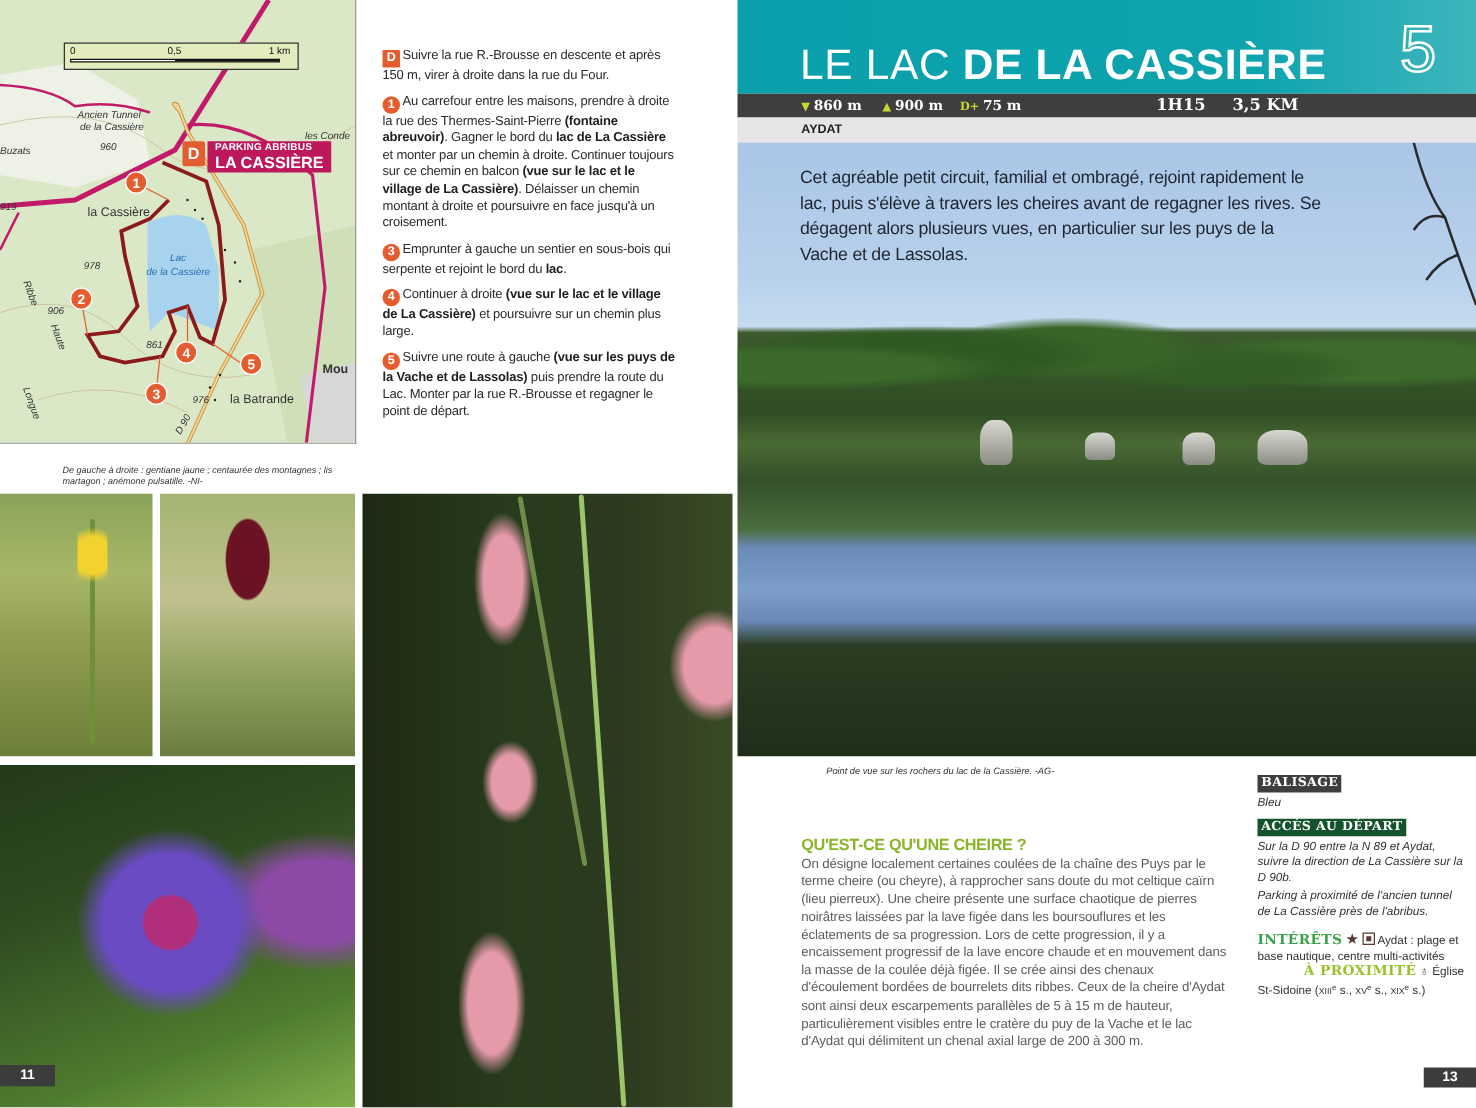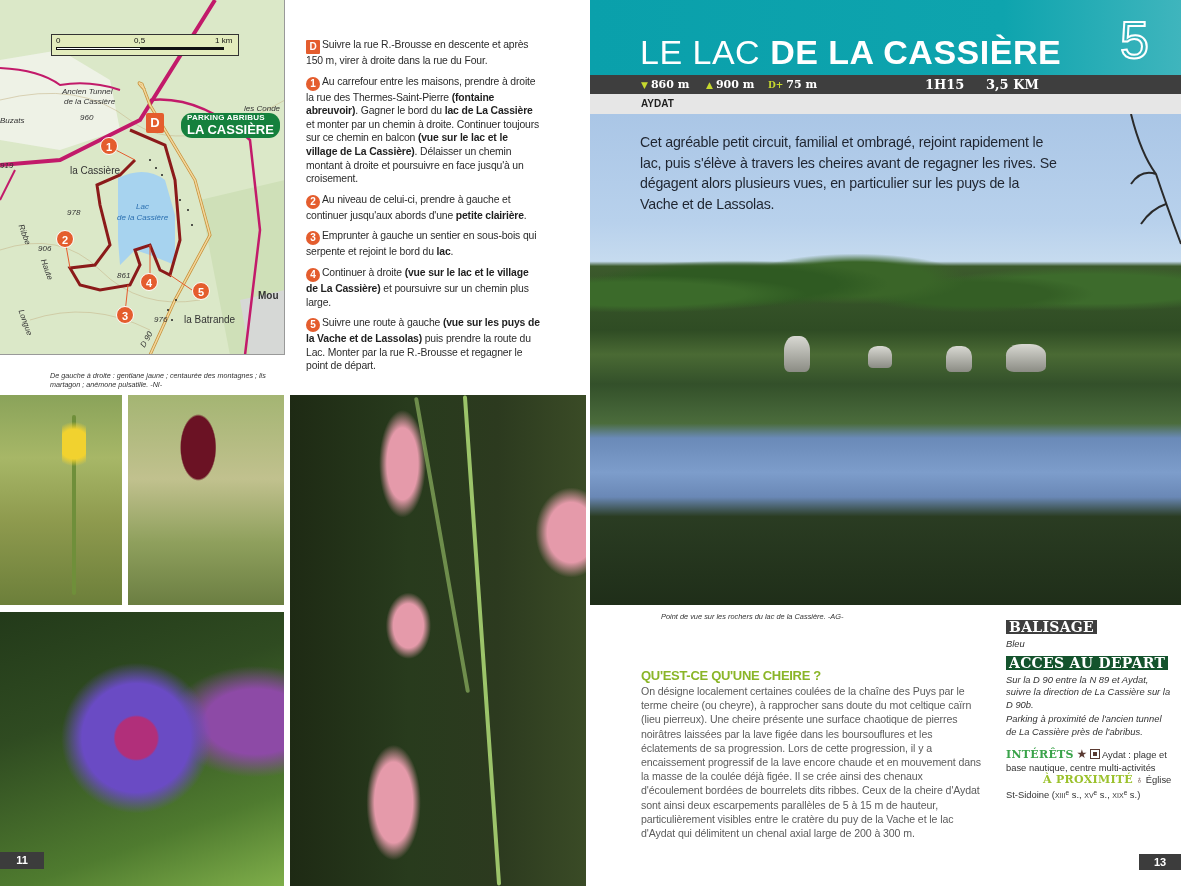--- a/index.html
+++ b/index.html
@@ -8,21 +8,21 @@
 
   
   .page-left { position: absolute; left: 0; top: 0; width: 590px; height: 886px; background: #fff; }
 
   .map { position: absolute; left: 0; top: 0; width: 285px; height: 355px; background: #dfe9cf; overflow: hidden; border-right: 1px solid #999; border-bottom: 1px solid #999; }
   .map svg { position: absolute; left: 0; top: 0; }
   .scale-bar { position: absolute; left: 51px; top: 34px; width: 188px; height: 22px; background: #e3ecbd; border: 1px solid #333; }
   .scale-bar .lbl { position: absolute; top: 1px; font-size: 8px; color: #111; }
   .scale-bar .bar { position: absolute; left: 4px; right: 14px; bottom: 5px; height: 3px; background: linear-gradient(90deg, #fff 0 50%, #111 50% 100%); border: 1px solid #111; }
 
-  .parking-label { position: absolute; left: 181px; top: 113px; background: #15803d; color: #fff; padding: 1px 6px 2px 6px; line-height: 1; border-radius: 11px; }
+  .parking-label { position: absolute; left: 166px; top: 113px; background: #be185d; color: #fff; padding: 1px 6px 2px 6px; line-height: 1; }
   .parking-label .small { font-size: 8px; font-weight: bold; letter-spacing: 0.2px; display: block; }
   .parking-label .big { font-size: 13px; font-weight: bold; display: block; margin-top: 1px; }
   .start-d { position: absolute; left: 146px; top: 113px; width: 18px; height: 20px; background: #e45d2e; color: #fff; font-weight: bold; font-size: 13px; text-align: center; line-height: 20px; border-radius: 2px; }
   .map-marker { position: absolute; width: 18px; height: 18px; border-radius: 50%; background: #e45d2e; color: #fff; font-weight: bold; font-size: 11px; text-align: center; line-height: 18px; border: 1px solid #fff; }
   .map-text { position: absolute; font-size: 8px; color: #333; font-style: italic; white-space: nowrap; }
   .map-text.big { font-size: 10px; font-style: normal; }
 
   .steps { position: absolute; left: 306px; top: 38px; width: 234px; font-size: 10.4px; line-height: 13.6px; color: #2b2b2b; letter-spacing: -0.15px; }
   .step { margin-bottom: 7px; }
   .step b { font-weight: bold; color: #1f1f1f; }
@@ -68,21 +68,21 @@
   .rock { position: absolute; background: linear-gradient(180deg, #d8d8d2, #8b8c84); border-radius: 40% 40% 20% 20%; }
   .intro-text { position: absolute; left: 50px; top: 18px; width: 420px; font-size: 14.2px; line-height: 20.5px; color: #1f2530; letter-spacing: -0.2px; }
   .branch { position: absolute; right: 0; top: 0; width: 70px; height: 140px; }
 
   .photo-caption-right { position: absolute; left: 51px; top: 612px; font-size: 7.4px; font-style: italic; color: #333; padding-left: 20px; }
 
   .cheire-title { position: absolute; left: 51px; top: 668px; font-size: 13px; font-weight: bold; color: #8ab528; letter-spacing: -0.3px; }
   .cheire-body { position: absolute; left: 51px; top: 684px; width: 345px; font-size: 10.6px; line-height: 14.2px; color: #5c5c5c; letter-spacing: -0.1px; }
 
   .sidebar { position: absolute; left: 416px; top: 620px; width: 168px; font-size: 9.4px; line-height: 12.5px; color: #333; }
-  .sb-label { display: inline-block; color: #fff; font-family: "DejaVu Serif", serif; font-weight: bold; font-size: 14px; line-height: 14px; padding: 0 3px; letter-spacing: 0.3px; }
+  .sb-label { display: inline-block; color: #fff; font-family: "DejaVu Serif", serif; font-weight: bold; font-size: 10px; line-height: 14px; padding: 0 3px; letter-spacing: 0.3px; }
   .sb-label.dark { background: #3e3e3e; }
   .sb-label.orange { background: #14532d; }
   .sb-text { font-style: italic; margin-top: 2px; }
   .sb-gap { height: 6px; }
   .sb-inline-label { font-family: "DejaVu Serif", serif; font-weight: bold; font-size: 11px; letter-spacing: 0.3px; }
   .sb-inline-label.green { color: #3aa34a; }
   .sb-inline-label.lime { color: #9bc12c; margin-left: 37px; }
   .star { color: #5a3a32; font-size: 12px; }
   .sq-icon { display: inline-block; width: 10px; height: 10px; border: 1px solid #5a3a32; background: #fff; position: relative; vertical-align: -1px; }
   .sq-icon::after { content: ""; position: absolute; left: 2px; top: 2px; width: 4px; height: 4px; background: #5a3a32; }
@@ -180,23 +180,20 @@
   </div>
 
   <div class="steps">
     <div class="step">
       <span class="step-badge square">D</span><span>Suivre la rue R.-Brousse en descente et après 150 m, virer à droite dans la rue du Four.</span>
     </div>
     <div class="step">
       <span class="step-badge">1</span><span>Au carrefour entre les maisons, prendre à droite la rue des Thermes-Saint-Pierre </span><b>(fontaine abreuvoir)</b><span>. Gagner le bord du </span><b>lac de La Cassière</b><span> et monter par un chemin à droite. Continuer toujours sur ce chemin en balcon </span><b>(vue sur le lac et le village de La Cassière)</b><span>. Délaisser un chemin montant à droite et poursuivre en face jusqu'à un croisement.</span>
     </div>
     <div class="step">
-      <span class="step-badge">2</span><span>Au niveau de celui-ci, prendre à gauche et continuer jusqu'aux abords d'une </span><b>petite clairière</b><span>.</span>
-    </div>
-    <div class="step">
       <span class="step-badge">3</span><span>Emprunter à gauche un sentier en sous-bois qui serpente et rejoint le bord du </span><b>lac</b><span>.</span>
     </div>
     <div class="step">
       <span class="step-badge">4</span><span>Continuer à droite </span><b>(vue sur le lac et le village de La Cassière)</b><span> et poursuivre sur un chemin plus large.</span>
     </div>
     <div class="step">
       <span class="step-badge">5</span><span>Suivre une route à gauche </span><b>(vue sur les puys de la Vache et de Lassolas)</b><span> puis prendre la route du Lac. Monter par la rue R.-Brousse et regagner le point de départ.</span>
     </div>
   </div>
 

